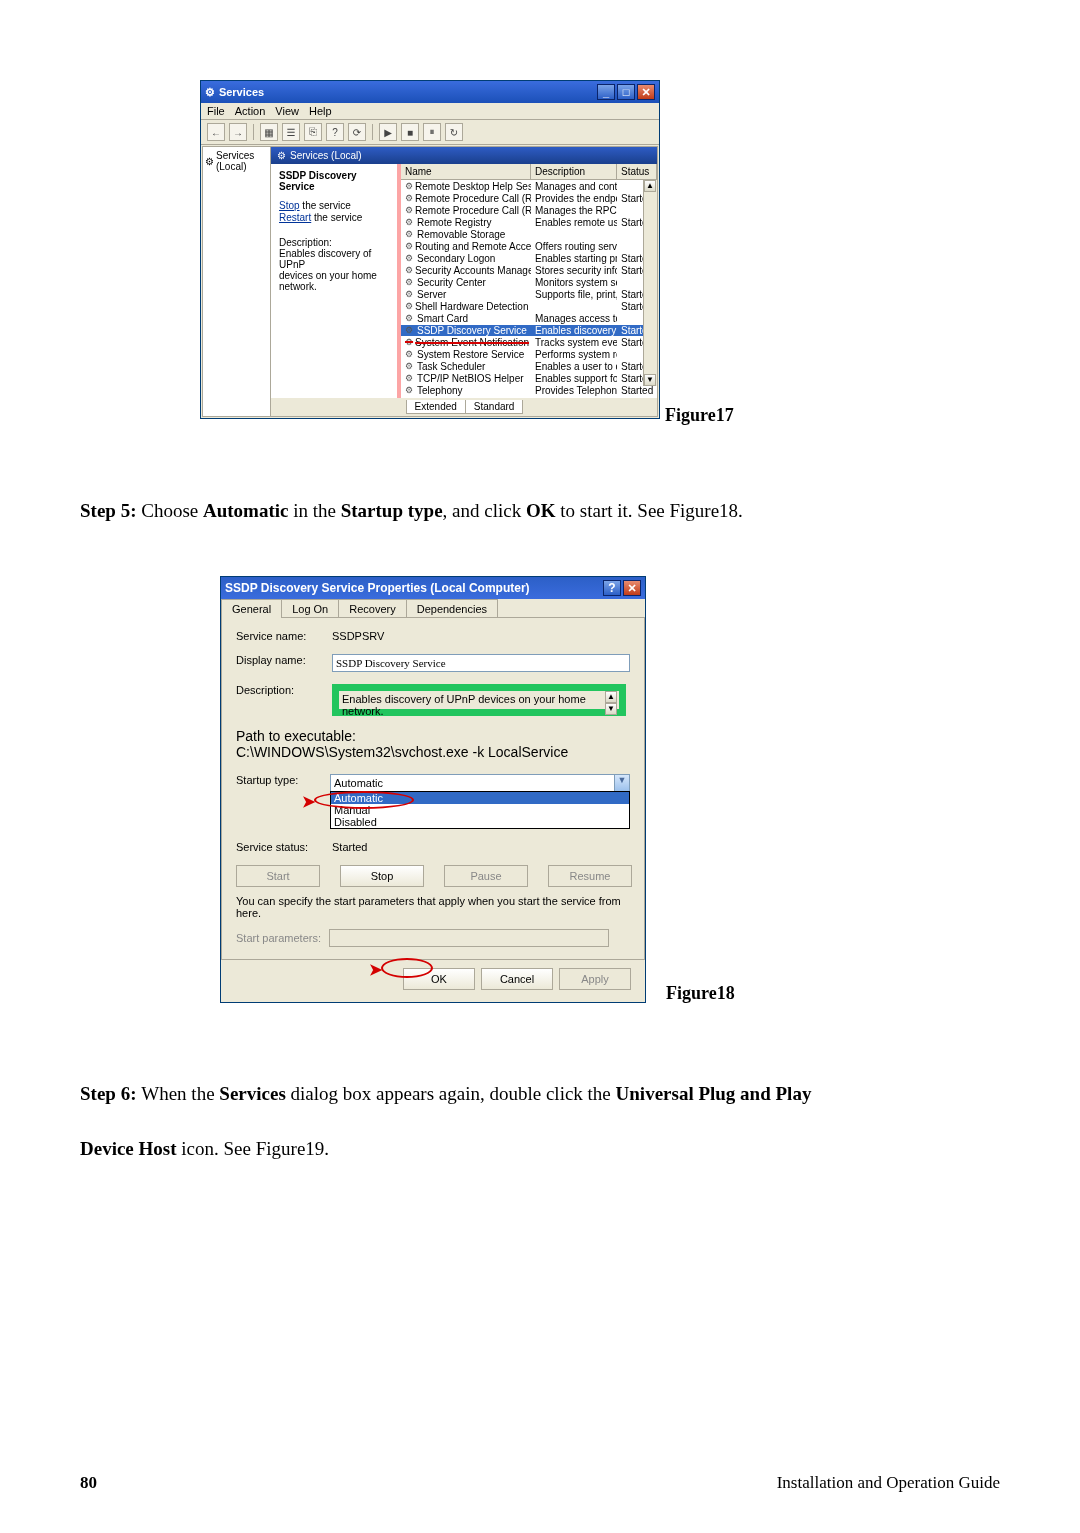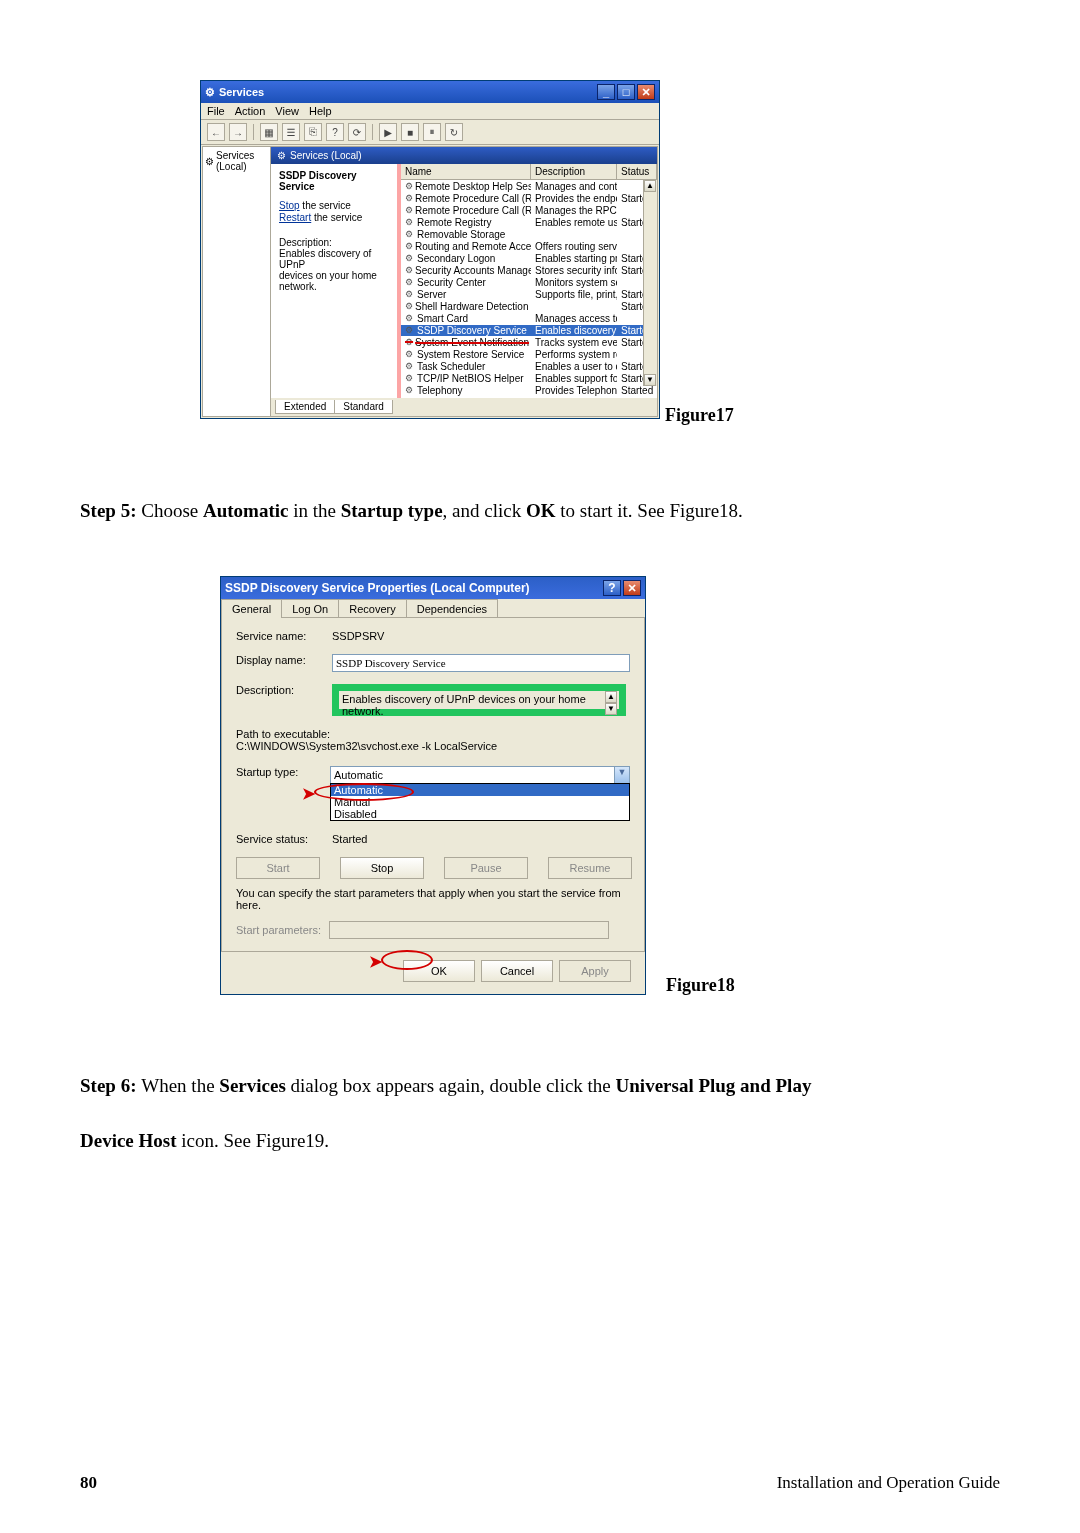--- a/index.html
+++ b/index.html
@@ -41,21 +41,21 @@
   .c-name { width:130px; display:flex; align-items:center; gap:2px;}
   .c-desc { width:86px; }
   .c-stat { width:40px; }
   .svc-row.sel .c-name { background:#316ac5; color:#fff; }
   .svc-row.sel .c-desc { background:#316ac5; color:#fff; }
   .svc-row.sel .c-stat { background:#316ac5; color:#fff; }
   .svc-row .gear { font-size:9px; color:#555; width:10px; display:inline-block;}
   .scroll-v { position:absolute; right:0; top:0; width:14px; height:100%; background:#ece9d8; border-left:1px solid #aca899;}
   .list-wrap { position:relative; height:206px;}
   .scroll-h { height:14px; background:#ece9d8; border-top:1px solid #aca899; display:flex; justify-content:flex-end;}
-  .tabs { padding:2px 4px; font-size:10px; background:#ece9d8;}
+  .tabs { padding:2px 4px; font-size:10px; background:#ece9d8;text-align:center;}
   .tab { display:inline-block; padding:1px 8px; border:1px solid #aca899; border-top:none; background:#fff; margin-right:-1px;}
   .arrow-up,.arrow-down,.arrow-right { width:12px; height:12px; background:linear-gradient(#fefefe,#dcdac8); border:1px solid #aca899; text-align:center; font-size:8px; line-height:10px;}
 
   .figure-label { font-family:"Times New Roman",serif; font-size:18px; font-weight:bold; text-align:left; margin-left:585px; }
   .figure-label.f17 { margin-top:-20px; }
 
   .step-text { font-family:"Times New Roman",serif; font-size:19px; margin-top:70px; margin-bottom:50px; line-height:1.6; }
   .step-text b { font-weight:bold; }
 
   
@@ -69,21 +69,21 @@
   .dlg-tab { padding:3px 10px; border:1px solid #aca899; background:#ece9d8; border-bottom:none; font-size:11px; margin-right:-1px;}
   .dlg-tab.active { background:#ece9d8; position:relative; z-index:2; }
   .tab-panel { border:1px solid #aca899; background:#ece9d8; padding:12px 14px; margin-top:-1px; }
   .form-row { display:flex; align-items:flex-start; margin-bottom:12px; font-size:11px;}
   .form-row .lbl { width:96px; }
   .form-row .val { flex:1; }
   .input-flat { background:#ece9d8; border:none; }
   .input-box { width:100%; border:1px solid #7f9db9; background:#fff; padding:2px 3px; font-family:Tahoma; font-size:11px;}
   .textarea-look { width:294px; height:32px; border:7px solid #22c55e; background:#ece9d8; font-size:11px; padding:2px 3px; position:relative;}
   .textarea-scroll { position:absolute; right:0; top:0; width:14px; height:100%; display:flex; flex-direction:column; justify-content:space-between;}
-  .pathline { font-size:11px; margin-bottom:14px;}
+  .pathline { font-size:14px; margin-bottom:14px;}
   .combo { width:300px; height:18px; border:1px solid #7f9db9; background:#fff; display:flex; align-items:center; justify-content:space-between; padding:0 0 0 3px; font-size:11px;}
   .combo .drop { width:15px; height:16px; background:linear-gradient(#d6e7fb,#9cc1ec); border-left:1px solid #7f9db9; text-align:center; font-size:9px; color:#4a6a9b;}
   .combo-list { width:300px; border:1px solid #000; background:#fff; font-size:11px; margin-top:-1px;}
   .combo-list div { padding:0 3px;}
   .combo-list .hl { background:#316ac5; color:#fff;}
   .ellipse { position:absolute; border:2px solid #d40000; border-radius:50%; }
   .ellipse.e1 { width:100px; height:18px; }
   .ellipse.e2 { width:52px; height:20px; }
   .btn-row { display:flex; justify-content:space-between; width:396px; margin:10px 0 8px 0;}
   .btn { width:84px; height:22px; border:1px solid #aca899; background:#ece9d8; font-size:11px; text-align:center; line-height:20px; color:#888;}

